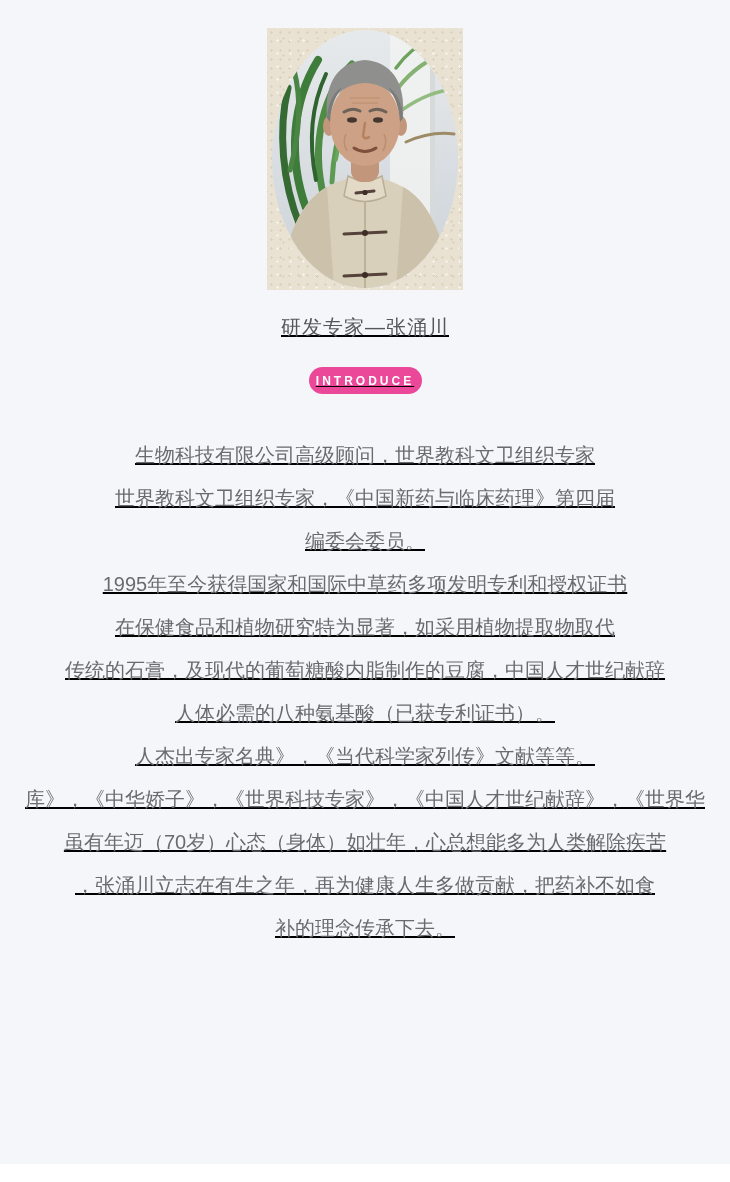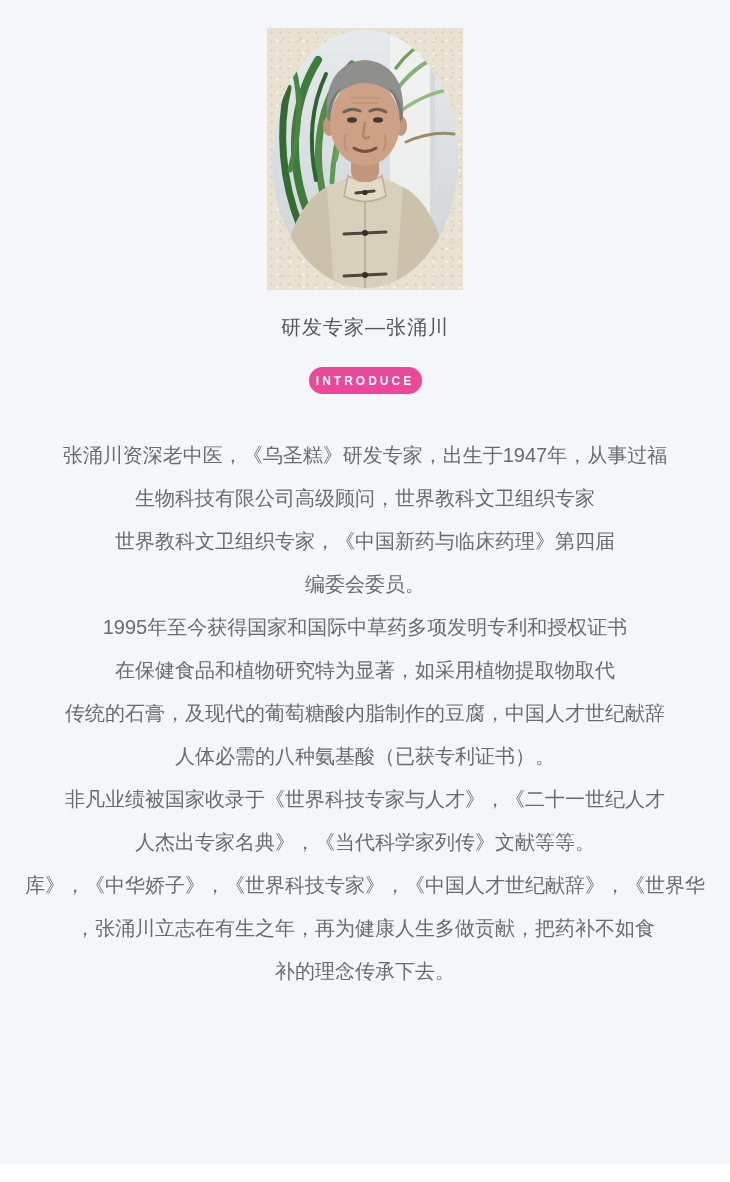--- a/index.html
+++ b/index.html
@@ -10,20 +10,21 @@
     width: 730px;
     height: 1182px;
     background: #ffffff;
     font-family: "Liberation Sans", "DejaVu Sans", sans-serif;
   }
   .page {
     width: 730px;
     height: 1164px;
     background: #f5f6f9;
     overflow: hidden;
+    text-decoration: underline;
   }
   .photo-frame {
     width: 196px;
     height: 262px;
     margin: 28px auto 0 auto;
     background-color: #e9e2d2;
     background-image:
       radial-gradient(rgba(199,186,157,0.38) 1px, transparent 1.4px),
       radial-gradient(rgba(255,255,255,0.55) 1px, transparent 1.4px),
       radial-gradient(rgba(186,172,140,0.25) 1px, transparent 1.2px);
@@ -144,28 +145,27 @@
         </g>
       </g>
     </svg>
   </div>
 
   <div class="caption">研发专家—张涌川</div>
 
   <div class="badge">INTRODUCE</div>
 
   <div class="intro">
-    <div class="intro-line">张涌川资深老中医，《乌圣糕》研发专家，出生于1947年，从事过福</div>
     <div class="intro-line">生物科技有限公司高级顾问，世界教科文卫组织专家</div>
     <div class="intro-line">世界教科文卫组织专家，《中国新药与临床药理》第四届</div>
     <div class="intro-line">编委会委员。</div>
     <div class="intro-line">1995年至今获得国家和国际中草药多项发明专利和授权证书</div>
     <div class="intro-line">在保健食品和植物研究特为显著，如采用植物提取物取代</div>
     <div class="intro-line">传统的石膏，及现代的葡萄糖酸内脂制作的豆腐，中国人才世纪献辞</div>
     <div class="intro-line">人体必需的八种氨基酸（已获专利证书）。</div>
-    <div class="intro-line">非凡业绩被国家收录于《世界科技专家与人才》，《二十一世纪人才</div>
     <div class="intro-line">人杰出专家名典》，《当代科学家列传》文献等等。</div>
     <div class="intro-line">库》，《中华娇子》，《世界科技专家》，《中国人才世纪献辞》，《世界华</div>
+    <div class="intro-line">虽有年迈（70岁）心态（身体）如壮年，心总想能多为人类解除疾苦</div>
     <div class="intro-line">，张涌川立志在有生之年，再为健康人生多做贡献，把药补不如食</div>
     <div class="intro-line">补的理念传承下去。</div>
   </div>
 
 </div>
 
 </body></html>

